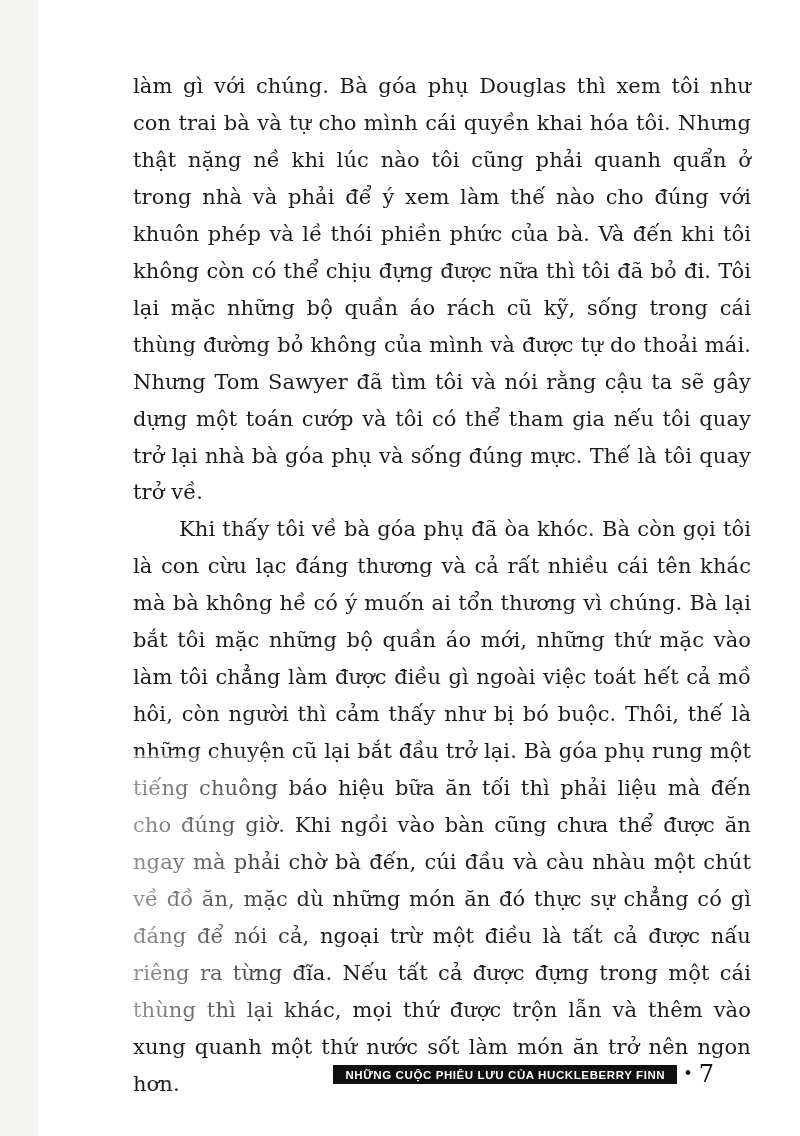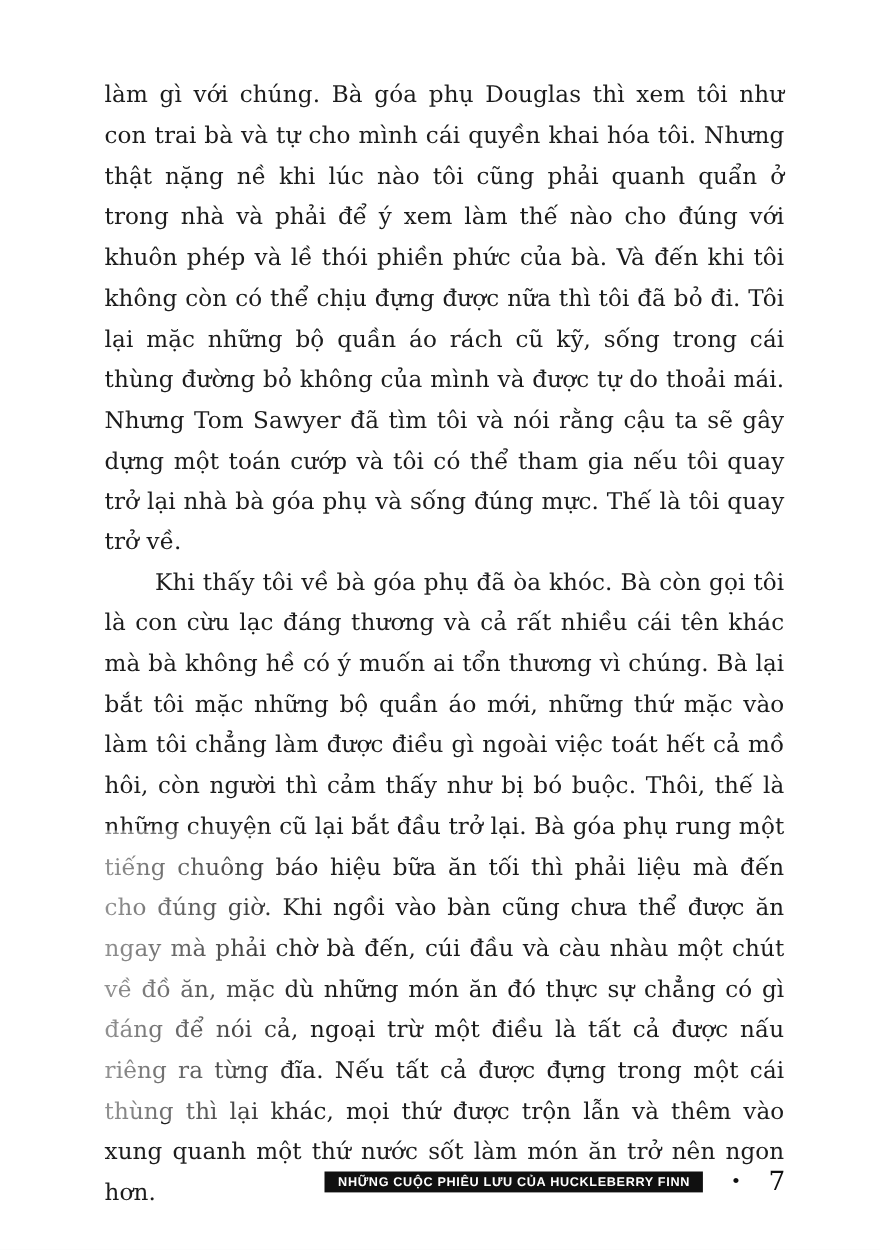--- a/index.html
+++ b/index.html
@@ -11,20 +11,21 @@
     height: 1136px;
     background: #f4f4f2;
     position: relative;
     overflow: hidden;
     font-family: "DejaVu Serif", "Liberation Serif", serif;
   }
   .page {
     position: absolute;
     inset: 0;
     background: #ffffff;
+    margin-left: 38px;
   }
   .text-block {
     position: absolute;
     left: 95px;
     top: 68px;
     width: 618px;
     color: #1c1c1c;
     font-size: 21px;
     line-height: 1.76;
     text-align: justify;
@@ -45,21 +46,21 @@
     height: 265px;
     background: linear-gradient(to right, rgba(255,255,255,0.55), rgba(255,255,255,0) 80%);
     pointer-events: none;
   }
   .footer {
     position: absolute;
     right: 86px;
     bottom: 50px;
     display: flex;
     align-items: center;
-    gap: 25px;
+    gap: 6px;
   }
   .footer-bar {
     background: #101010;
     color: #ffffff;
     font-family: "Liberation Sans", "DejaVu Sans", sans-serif;
     font-weight: bold;
     font-size: 11.5px;
     letter-spacing: 0.6px;
     padding: 4px 12px 3px 12px;
     white-space: nowrap;

